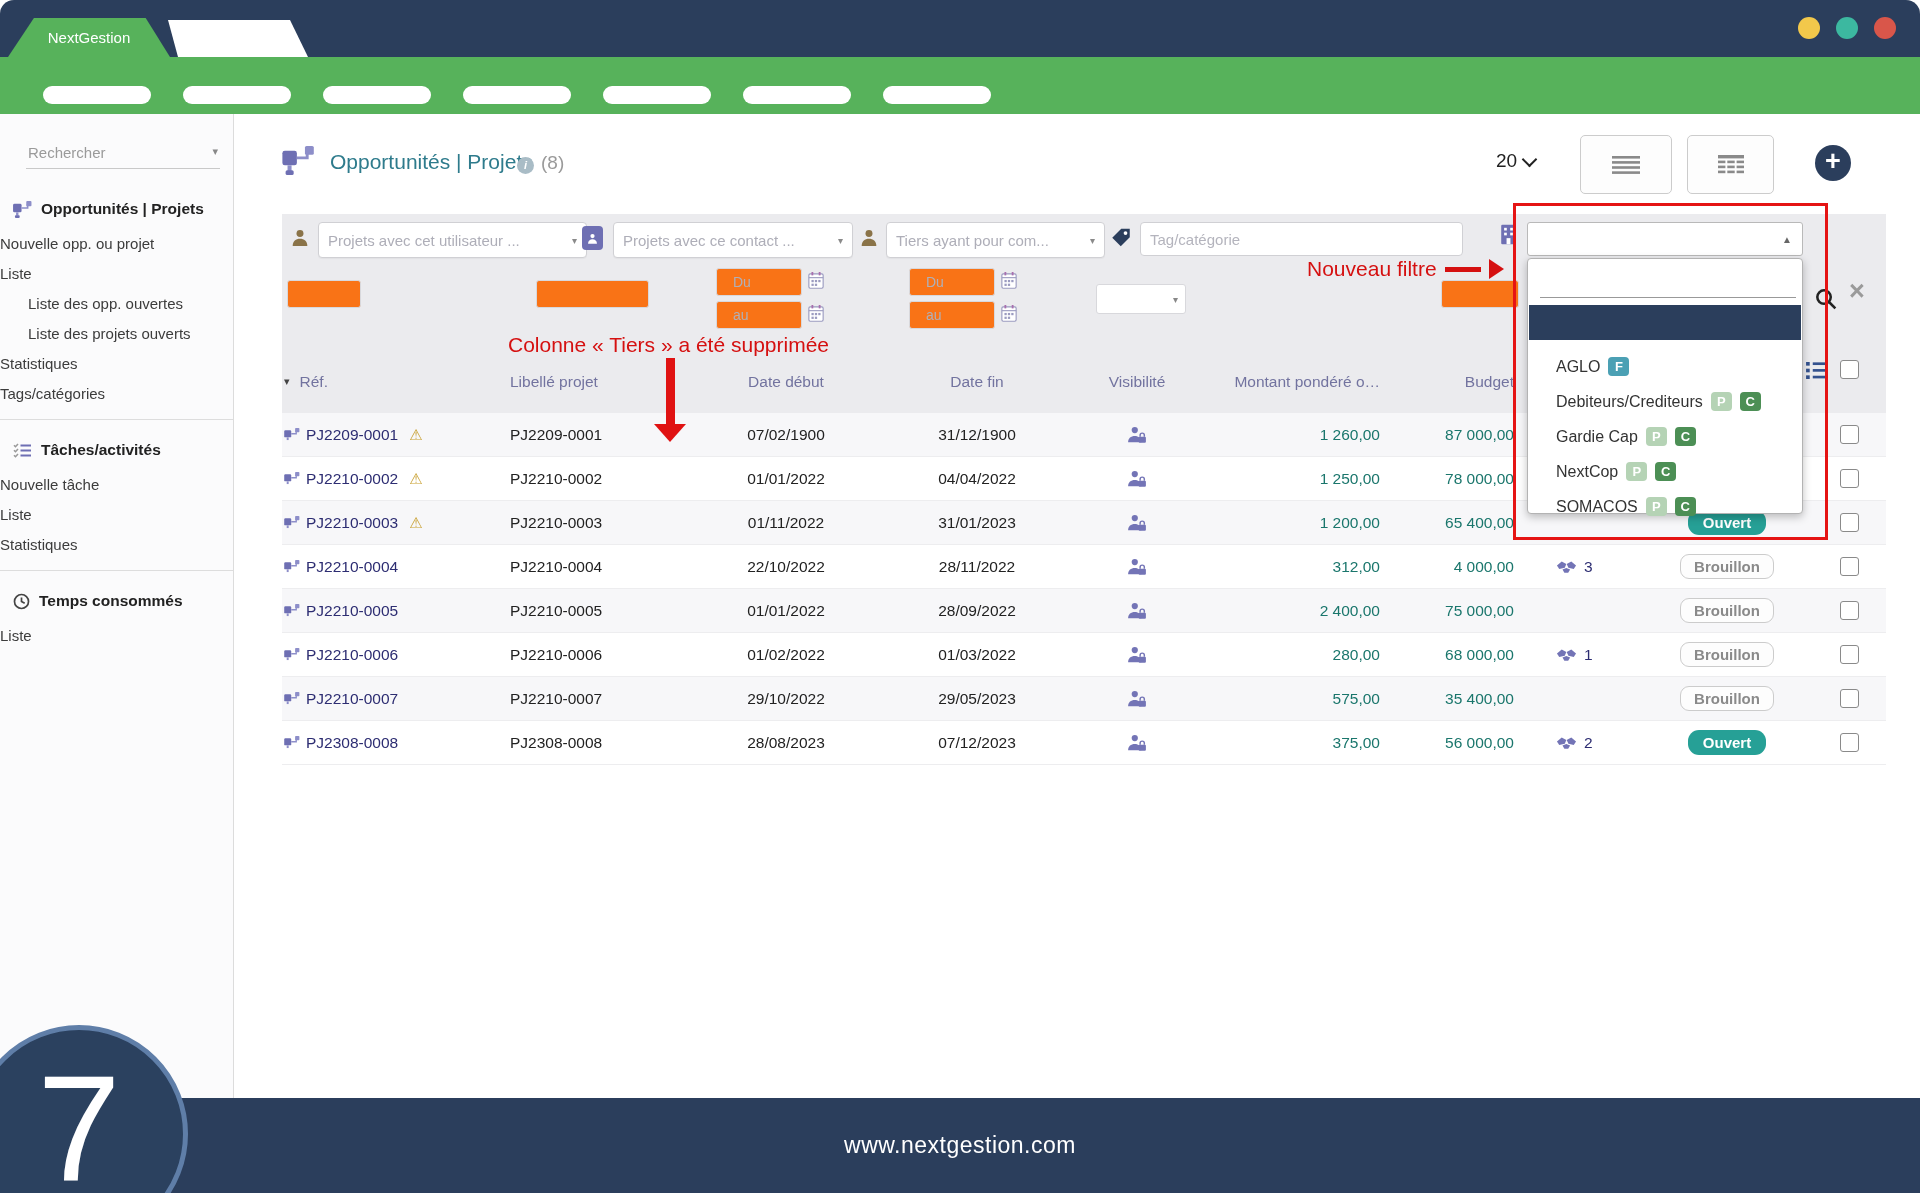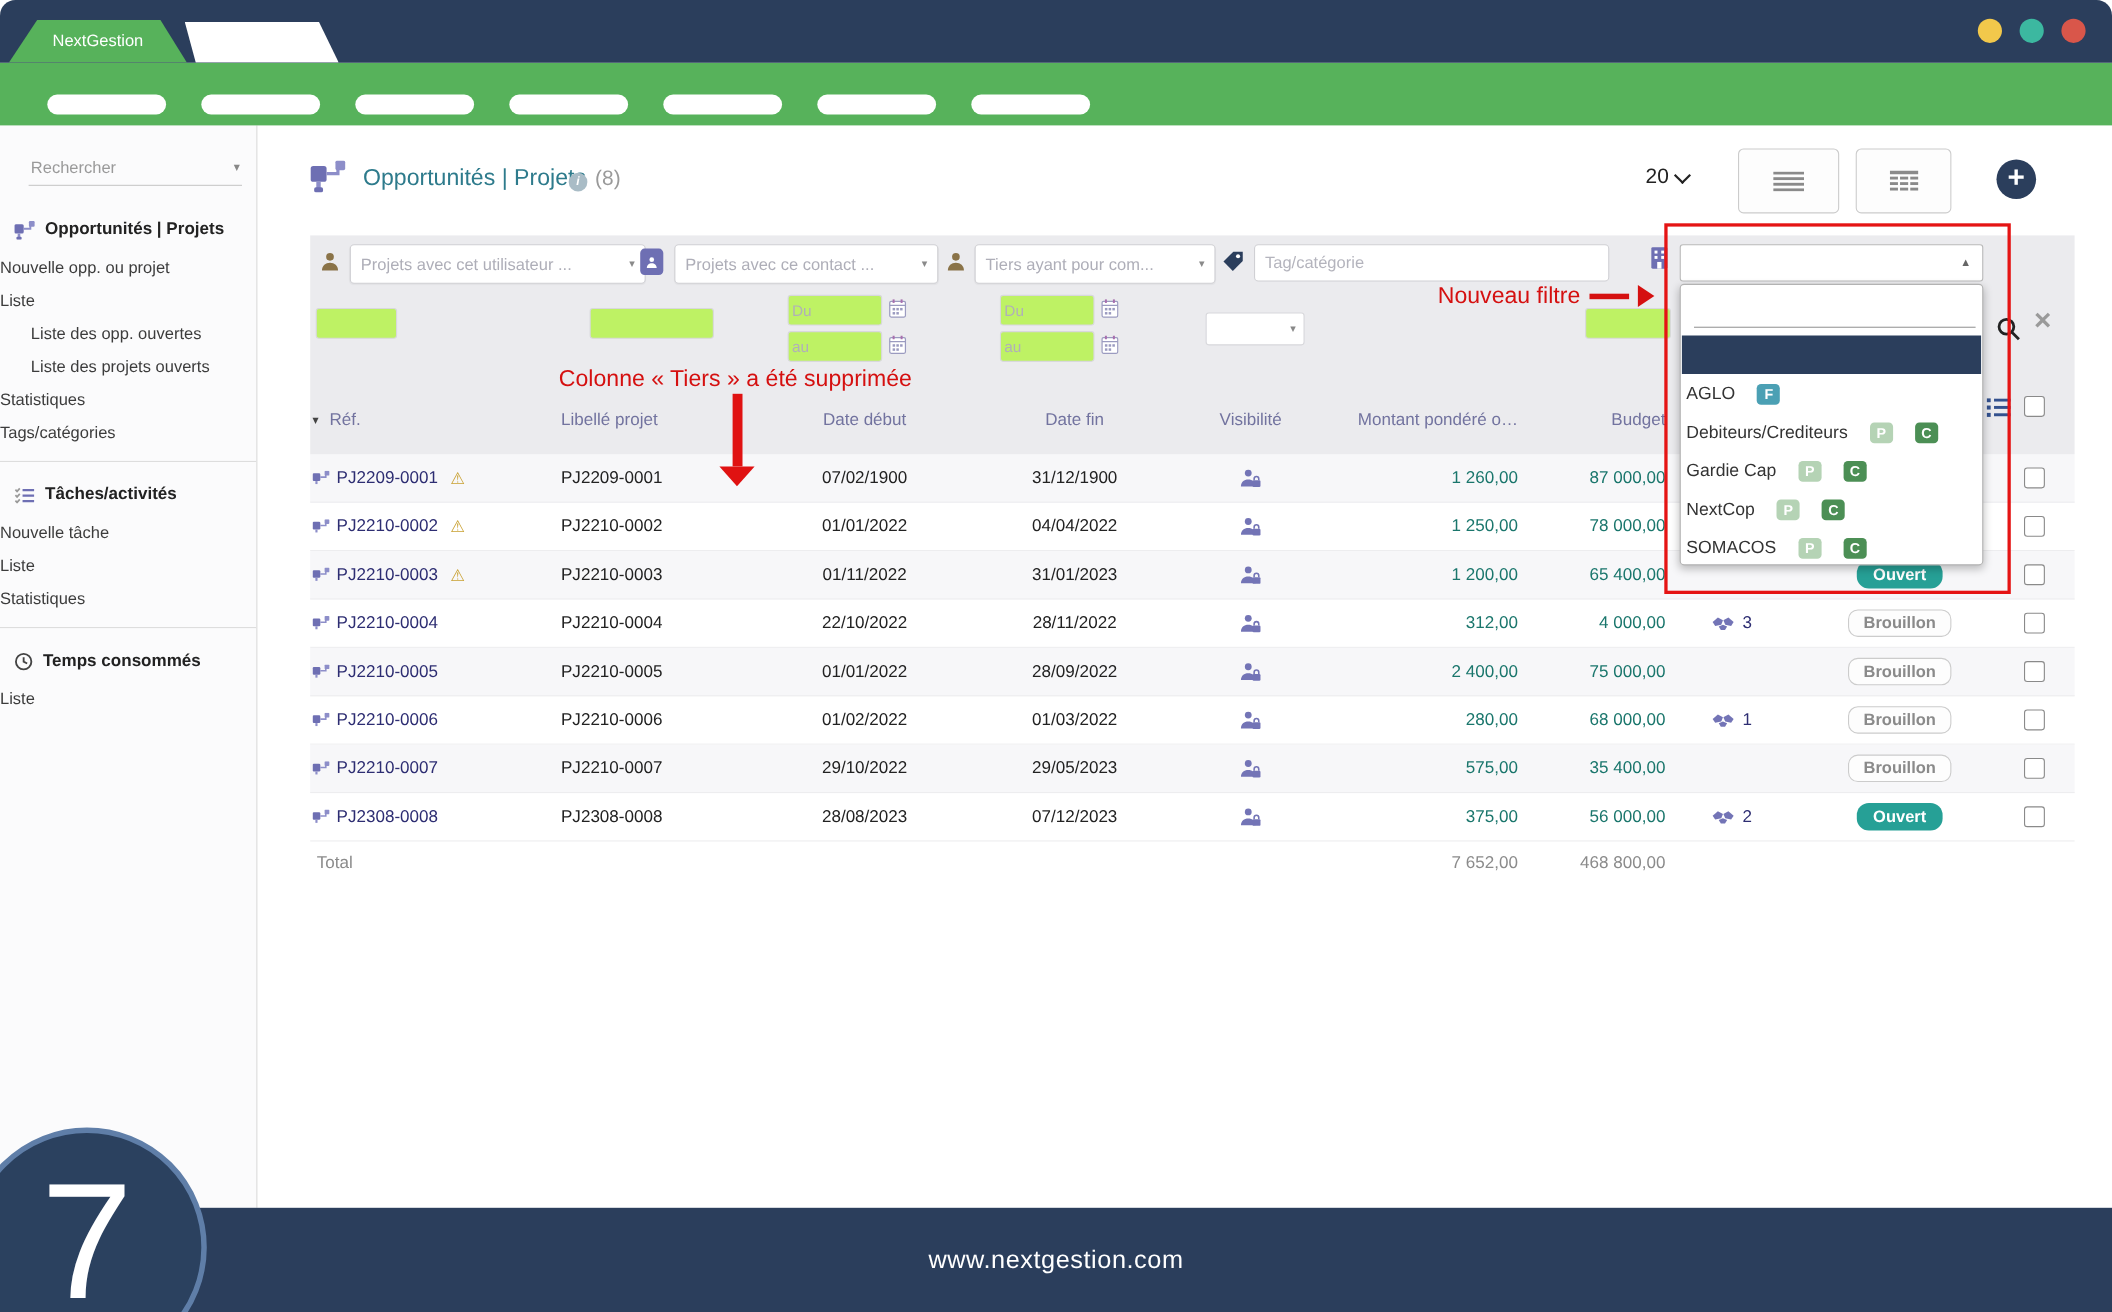--- a/index.html
+++ b/index.html
@@ -52,21 +52,21 @@
 
   
   .panel{position:absolute;left:282px;top:214px;width:1604px;height:199px;background:#ebebee;z-index:2;}
   .fsel{position:absolute;height:34px;background:#fff;border:1px solid #d0d0d4;border-radius:4px;
     display:flex;align-items:center;justify-content:space-between;padding:0 9px;font-size:15px;color:#aeaeb8;
     box-shadow:0 1px 1px rgba(0,0,0,.04);cursor:pointer;white-space:nowrap;overflow:hidden;}
   .fsel .car{color:#8a8a8a;font-size:10px;margin-left:6px;}
   .ftxt{position:absolute;height:34px;background:#fff;border:1px solid #d0d0d4;border-radius:4px;
     font-size:15px;color:#444;padding:0 9px;box-sizing:border-box;outline:0;}
   .ftxt::placeholder{color:#b4b4bd;}
-  .s2{position:absolute;height:28px;background:#bef264;border:1px solid #d8d8dc;border-radius:3px;box-sizing:border-box;outline:0;font-size:14px;padding:0 3px;color:#444;}
+  .s2{position:absolute;height:28px;background:#f97316;border:1px solid #d8d8dc;border-radius:3px;box-sizing:border-box;outline:0;font-size:14px;padding:0 16px;color:#444;}
   .s2::placeholder{color:#b0b0b8;}
   .vis-sel{position:absolute;height:28px;background:#fff;border:1px solid #d8d8dc;border-radius:3px;
     display:flex;align-items:center;justify-content:flex-end;padding:0 7px;color:#888;font-size:10px;cursor:pointer;}
   .hrow{position:absolute;left:0;top:136px;width:1604px;height:63px;display:flex;align-items:center;
     color:#72739f;font-size:15.5px;}
   .c{box-sizing:border-box;}
   .c1{width:228px;padding-left:2px;display:flex;align-items:center;gap:6px;}
   .c2{width:180px;}
   .c3{width:192px;text-align:center;}
   .c4{width:190px;text-align:center;}
@@ -93,21 +93,21 @@
 
   
   .nf-select{position:absolute;left:1527px;top:222px;width:276px;height:34px;background:#fff;border:1px solid #b9b9b9;
     border-radius:3px;z-index:50;display:flex;align-items:center;justify-content:flex-end;padding:0 10px;box-sizing:border-box;
     color:#666;font-size:10px;cursor:pointer;}
   .nf-panel{position:absolute;left:1527px;top:258px;width:276px;height:256px;background:#fff;border:1px solid #b3b3b3;
     border-radius:4px;box-shadow:0 3px 8px rgba(0,0,0,.25);z-index:50;box-sizing:border-box;}
   .nf-search{position:absolute;left:12px;top:8px;width:252px;height:28px;border:0;border-bottom:1px solid #999;outline:0;font-size:15px;}
   .nf-hl{position:absolute;left:1px;top:46px;width:272px;height:35px;background:#2b3e5c;}
   .nf-items{position:absolute;left:0;top:82px;width:100%;}
-  .nf-item{height:35px;display:flex;align-items:center;gap:20px;padding-left:5px;font-size:16px;color:#333;cursor:pointer;}
+  .nf-item{height:35px;display:flex;align-items:flex-end;gap:8px;padding-left:28px;font-size:16px;color:#333;cursor:pointer;}
   .tagbdg{display:inline-block;min-width:13px;text-align:center;padding:2px 4px;border-radius:4px;color:#fff;font-weight:bold;font-size:13px;line-height:15px;}
   .bF{background:#4ba0b4;} .bP{background:#b5d3b5;} .bC{background:#4c8f55;}
 
   
   .redbox{position:absolute;left:1513px;top:203px;width:315px;height:337px;border:3px solid #e51414;z-index:60;pointer-events:none;box-sizing:border-box;}
   .ann{position:absolute;color:#d51010;font-size:21px;z-index:70;pointer-events:none;white-space:nowrap;}
   .ann-col{left:508px;top:333px;}
   .ann-nf{left:1307px;top:257px;display:flex;align-items:center;gap:8px;}
   .arr-line{width:36px;height:5px;background:#d51010;}
   .arr-head{width:0;height:0;border-left:15px solid #d51010;border-top:10px solid transparent;border-bottom:10px solid transparent;}
@@ -701,32 +701,20 @@
           </svg>
         </span>
         <span class="cntnum">2</span>
       </div>
     <div class="c c9"><span class="bdg-open">Ouvert</span></div>
     <div class="c c10">
         <span class="cb"></span>
       </div>
   </div>
 
-  <div class="totrow">
-    <div class="c c1" style="padding-left:6px;">Total</div>
-    <div class="c c2"></div>
-      <div class="c c3"></div>
-      <div class="c c4"></div>
-      <div class="c c5"></div>
-    <div class="c c6">7 652,00</div>
-    <div class="c c7">468 800,00</div>
-    <div class="c c8"></div>
-      <div class="c c9"></div>
-      <div class="c c10"></div>
-  </div>
 </div>
 
 <div class="nf-select">
   <span>▲</span>
 </div>
 <div class="nf-panel">
   <input class="nf-search" style="">
   <div class="nf-hl"></div>
   <div class="nf-items">
     <div class="nf-item">

